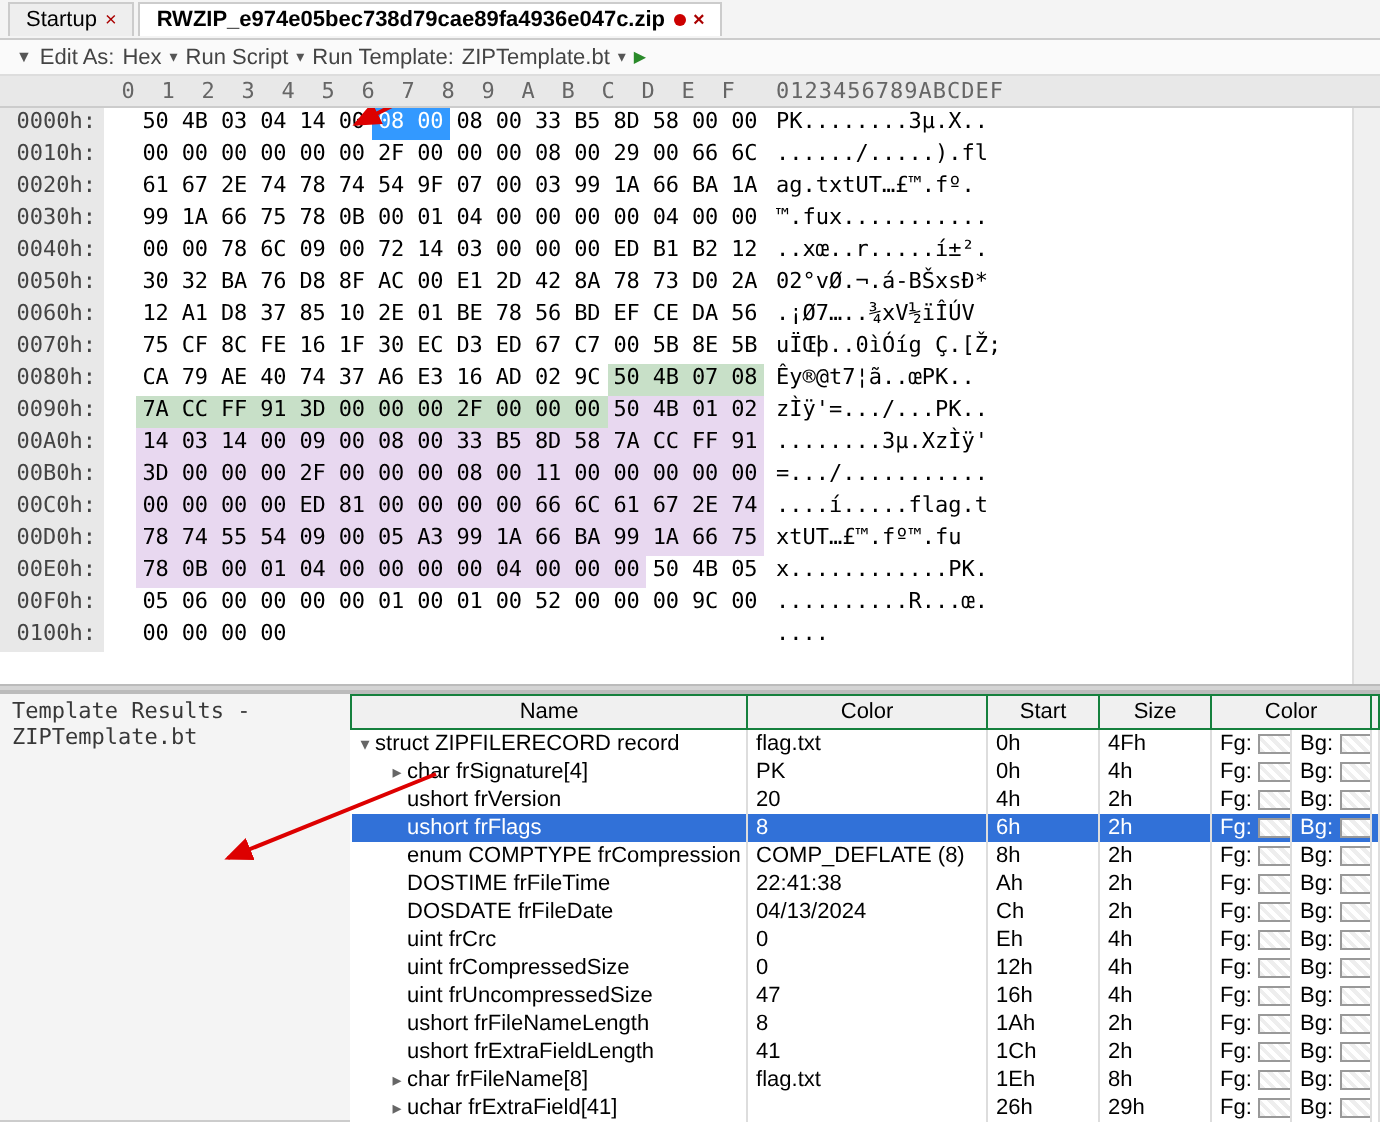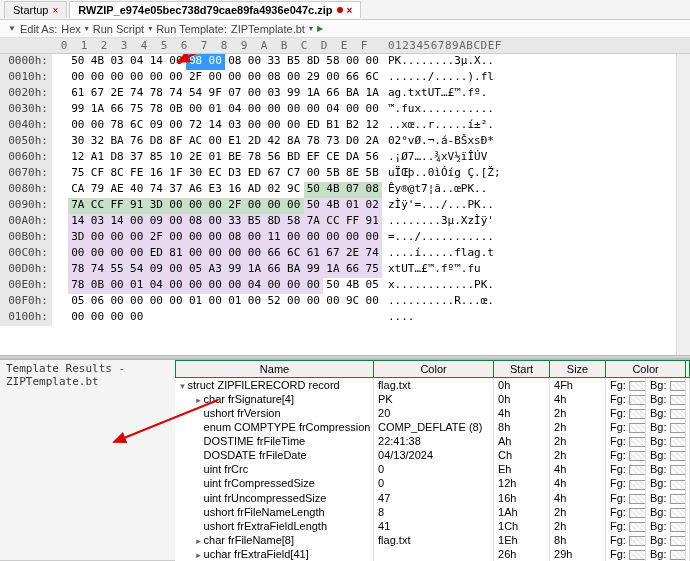--- a/index.html
+++ b/index.html
@@ -542,20 +542,29 @@
         </tr>
         <tr>
           <td class="tree ind1"><span class="tw"></span>ushort frVersion</td>
           <td>20</td>
           <td>4h</td>
           <td>2h</td>
           <td class="fgcell">Fg: <span class="fgbox none"></span></td>
           <td class="bgcell">Bg: <span class="fgbox none"></span></td>
           <td></td>
         </tr>
+        <tr class="sel">
+          <td class="tree ind1"><span class="tw"></span>ushort frFlags</td>
+          <td>8</td>
+          <td>6h</td>
+          <td>2h</td>
+          <td class="fgcell">Fg: <span class="fgbox none"></span></td>
+          <td class="bgcell">Bg: <span class="fgbox none"></span></td>
+          <td></td>
+        </tr>
         <tr>
           <td class="tree ind1"><span class="tw"></span>enum COMPTYPE frCompression</td>
           <td>COMP_DEFLATE (8)</td>
           <td>8h</td>
           <td>2h</td>
           <td class="fgcell">Fg: <span class="fgbox none"></span></td>
           <td class="bgcell">Bg: <span class="fgbox none"></span></td>
           <td></td>
         </tr>
         <tr>

